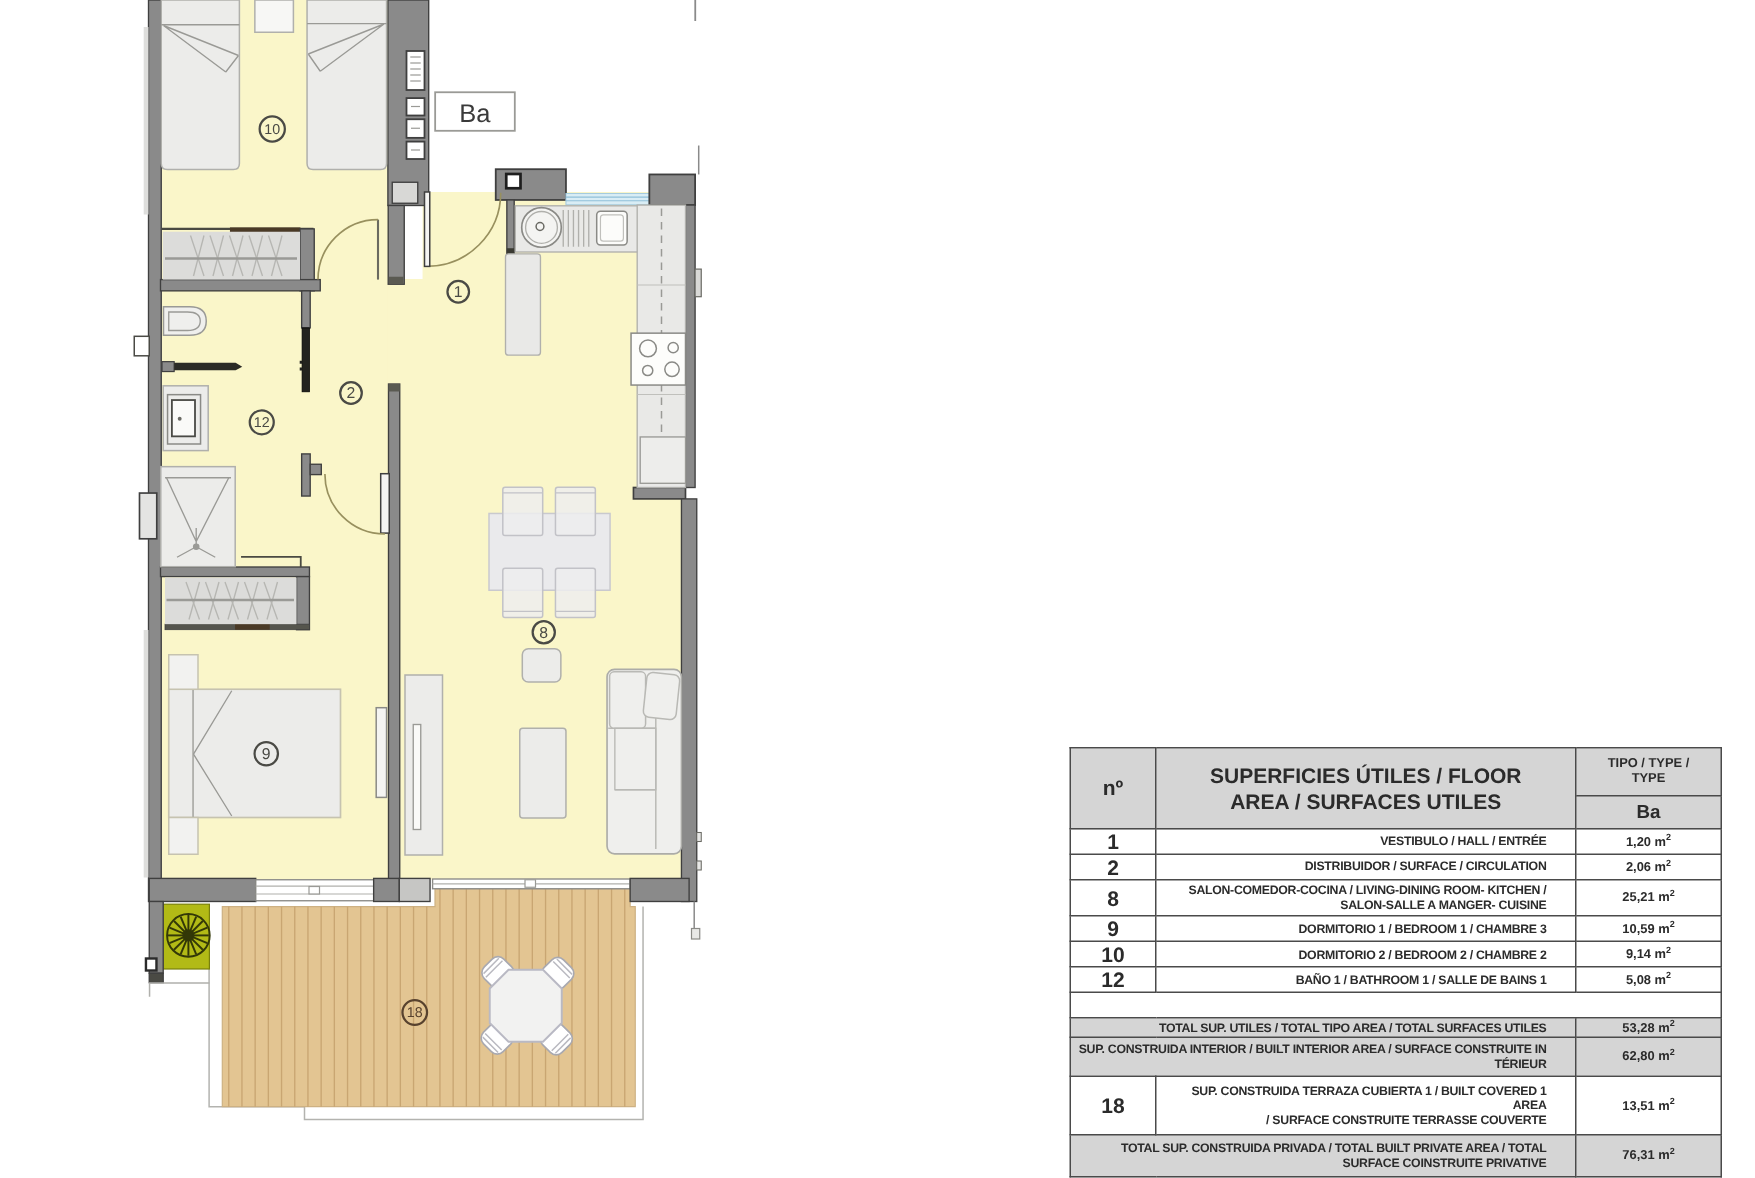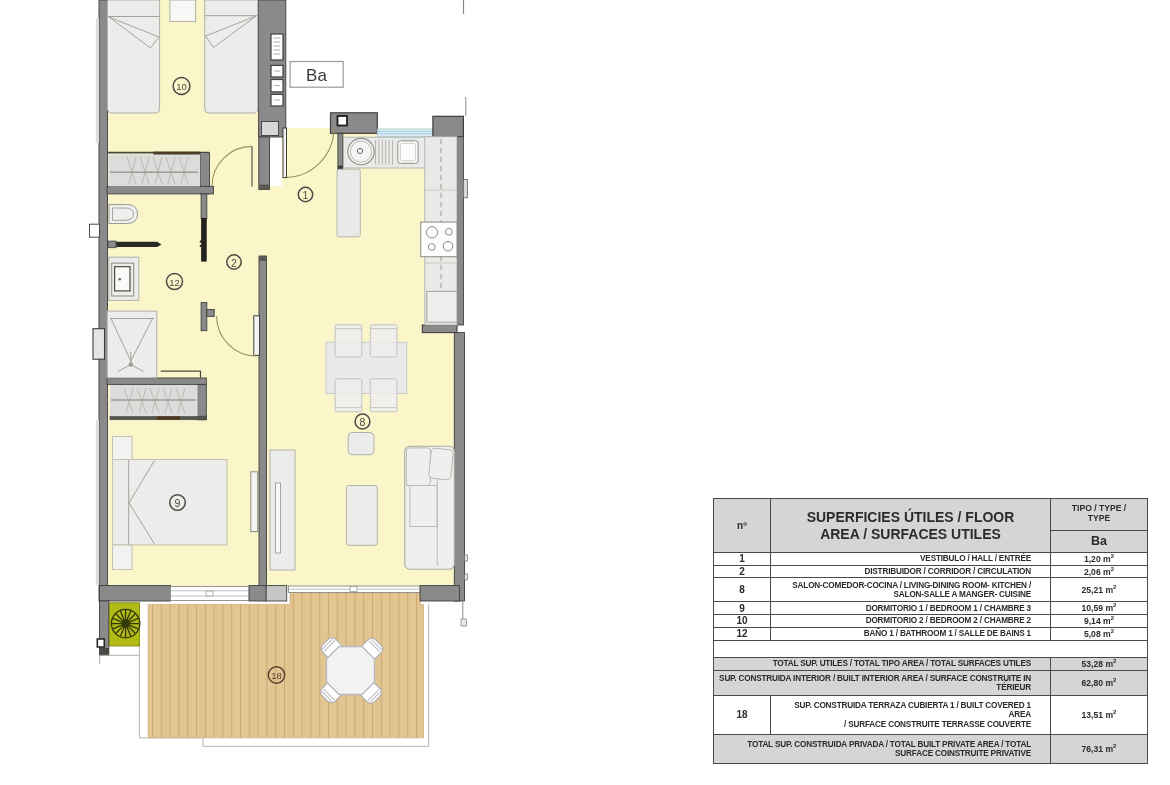--- a/index.html
+++ b/index.html
@@ -5,21 +5,21 @@
   html,body{margin:0;padding:0;background:#ffffff;width:1170px;height:785px;overflow:hidden;}
   *{box-sizing:border-box;}
   body{font-family:"Liberation Sans", sans-serif;}
   #plan{position:absolute;left:0;top:0;}
   #areatable{position:absolute;left:713px;top:498px;width:435px;border-collapse:collapse;
     font-family:"Liberation Sans", sans-serif;color:#2b2b2b;}
   #areatable td{border:1px solid #4a4a4a;font-weight:bold;padding:0 19px;line-height:1.15;}
   #areatable .g{background:#d5d5d5;}
   #areatable .c{text-align:center;}
   #areatable .d{font-size:8.2px;text-align:right;padding-left:3px;letter-spacing:-0.18px;}
-  #areatable .n{font-size:10px;text-align:center;}
+  #areatable .n{font-size:14px;text-align:center;}
   #areatable .v{font-size:8.6px;text-align:center;}
   sup{font-size:6px;}
 </style>
 </head>
 <body>
 <svg id="plan" width="1170" height="785" viewBox="0 0 1170 785">
 
 <rect x="108" y="0" width="150.8" height="586.3" fill="#faf6c9"></rect>
 
 <rect x="258.4" y="128" width="198.6" height="458.3" fill="#faf6c9"></rect>
@@ -425,21 +425,21 @@
       </tr>
 
 <tr>
         <td class="n">1</td>
         <td class="d">VESTIBULO / HALL / ENTRÉE</td>
         <td class="v" style="height:10px">1,20&nbsp;m<sup>2</sup></td>
       </tr>
 
 <tr>
         <td class="n">2</td>
-        <td class="d">DISTRIBUIDOR / CORRIDOR / CIRCULATION</td>
+        <td class="d">DISTRIBUIDOR / SURFACE / CIRCULATION</td>
         <td class="v" style="height:10px">2,06&nbsp;m<sup>2</sup></td>
       </tr>
 
 <tr>
         <td class="n">8</td>
         <td class="d">SALON-COMEDOR-COCINA / LIVING-DINING ROOM- KITCHEN /<br>SALON-SALLE A MANGER- CUISINE</td>
         <td class="v" style="height:24px">25,21&nbsp;m<sup>2</sup></td>
       </tr>
 
 <tr>

